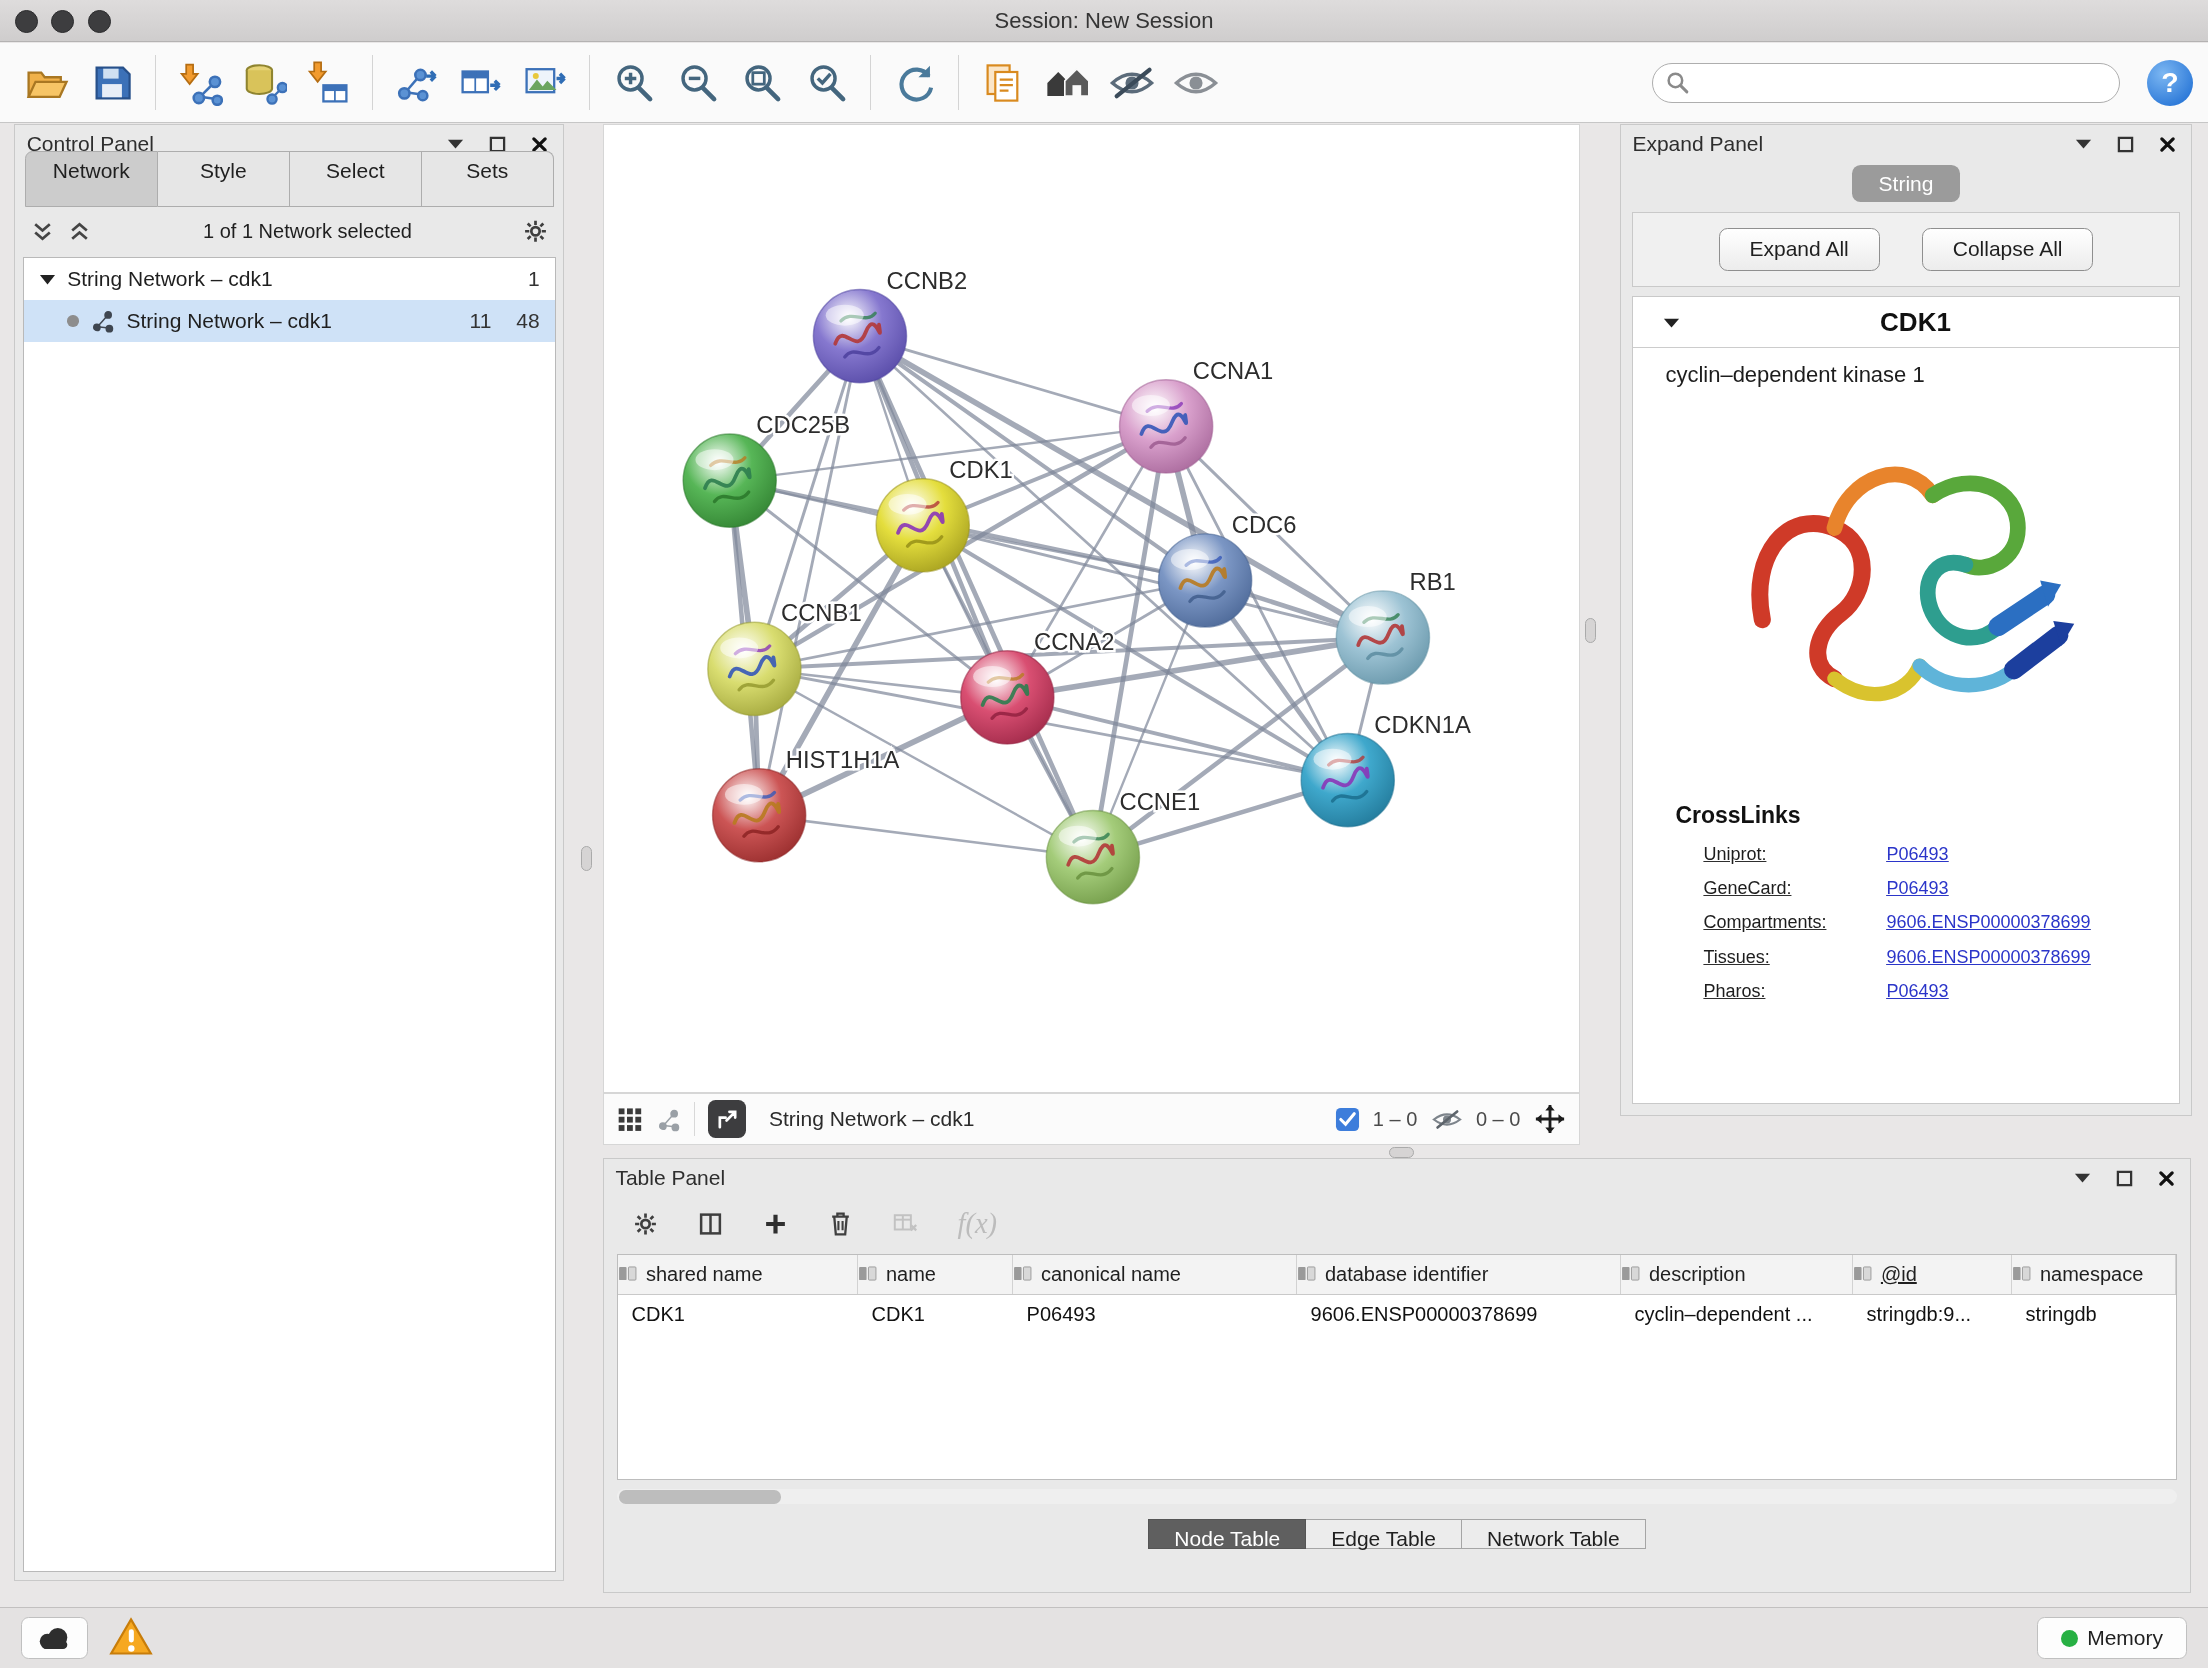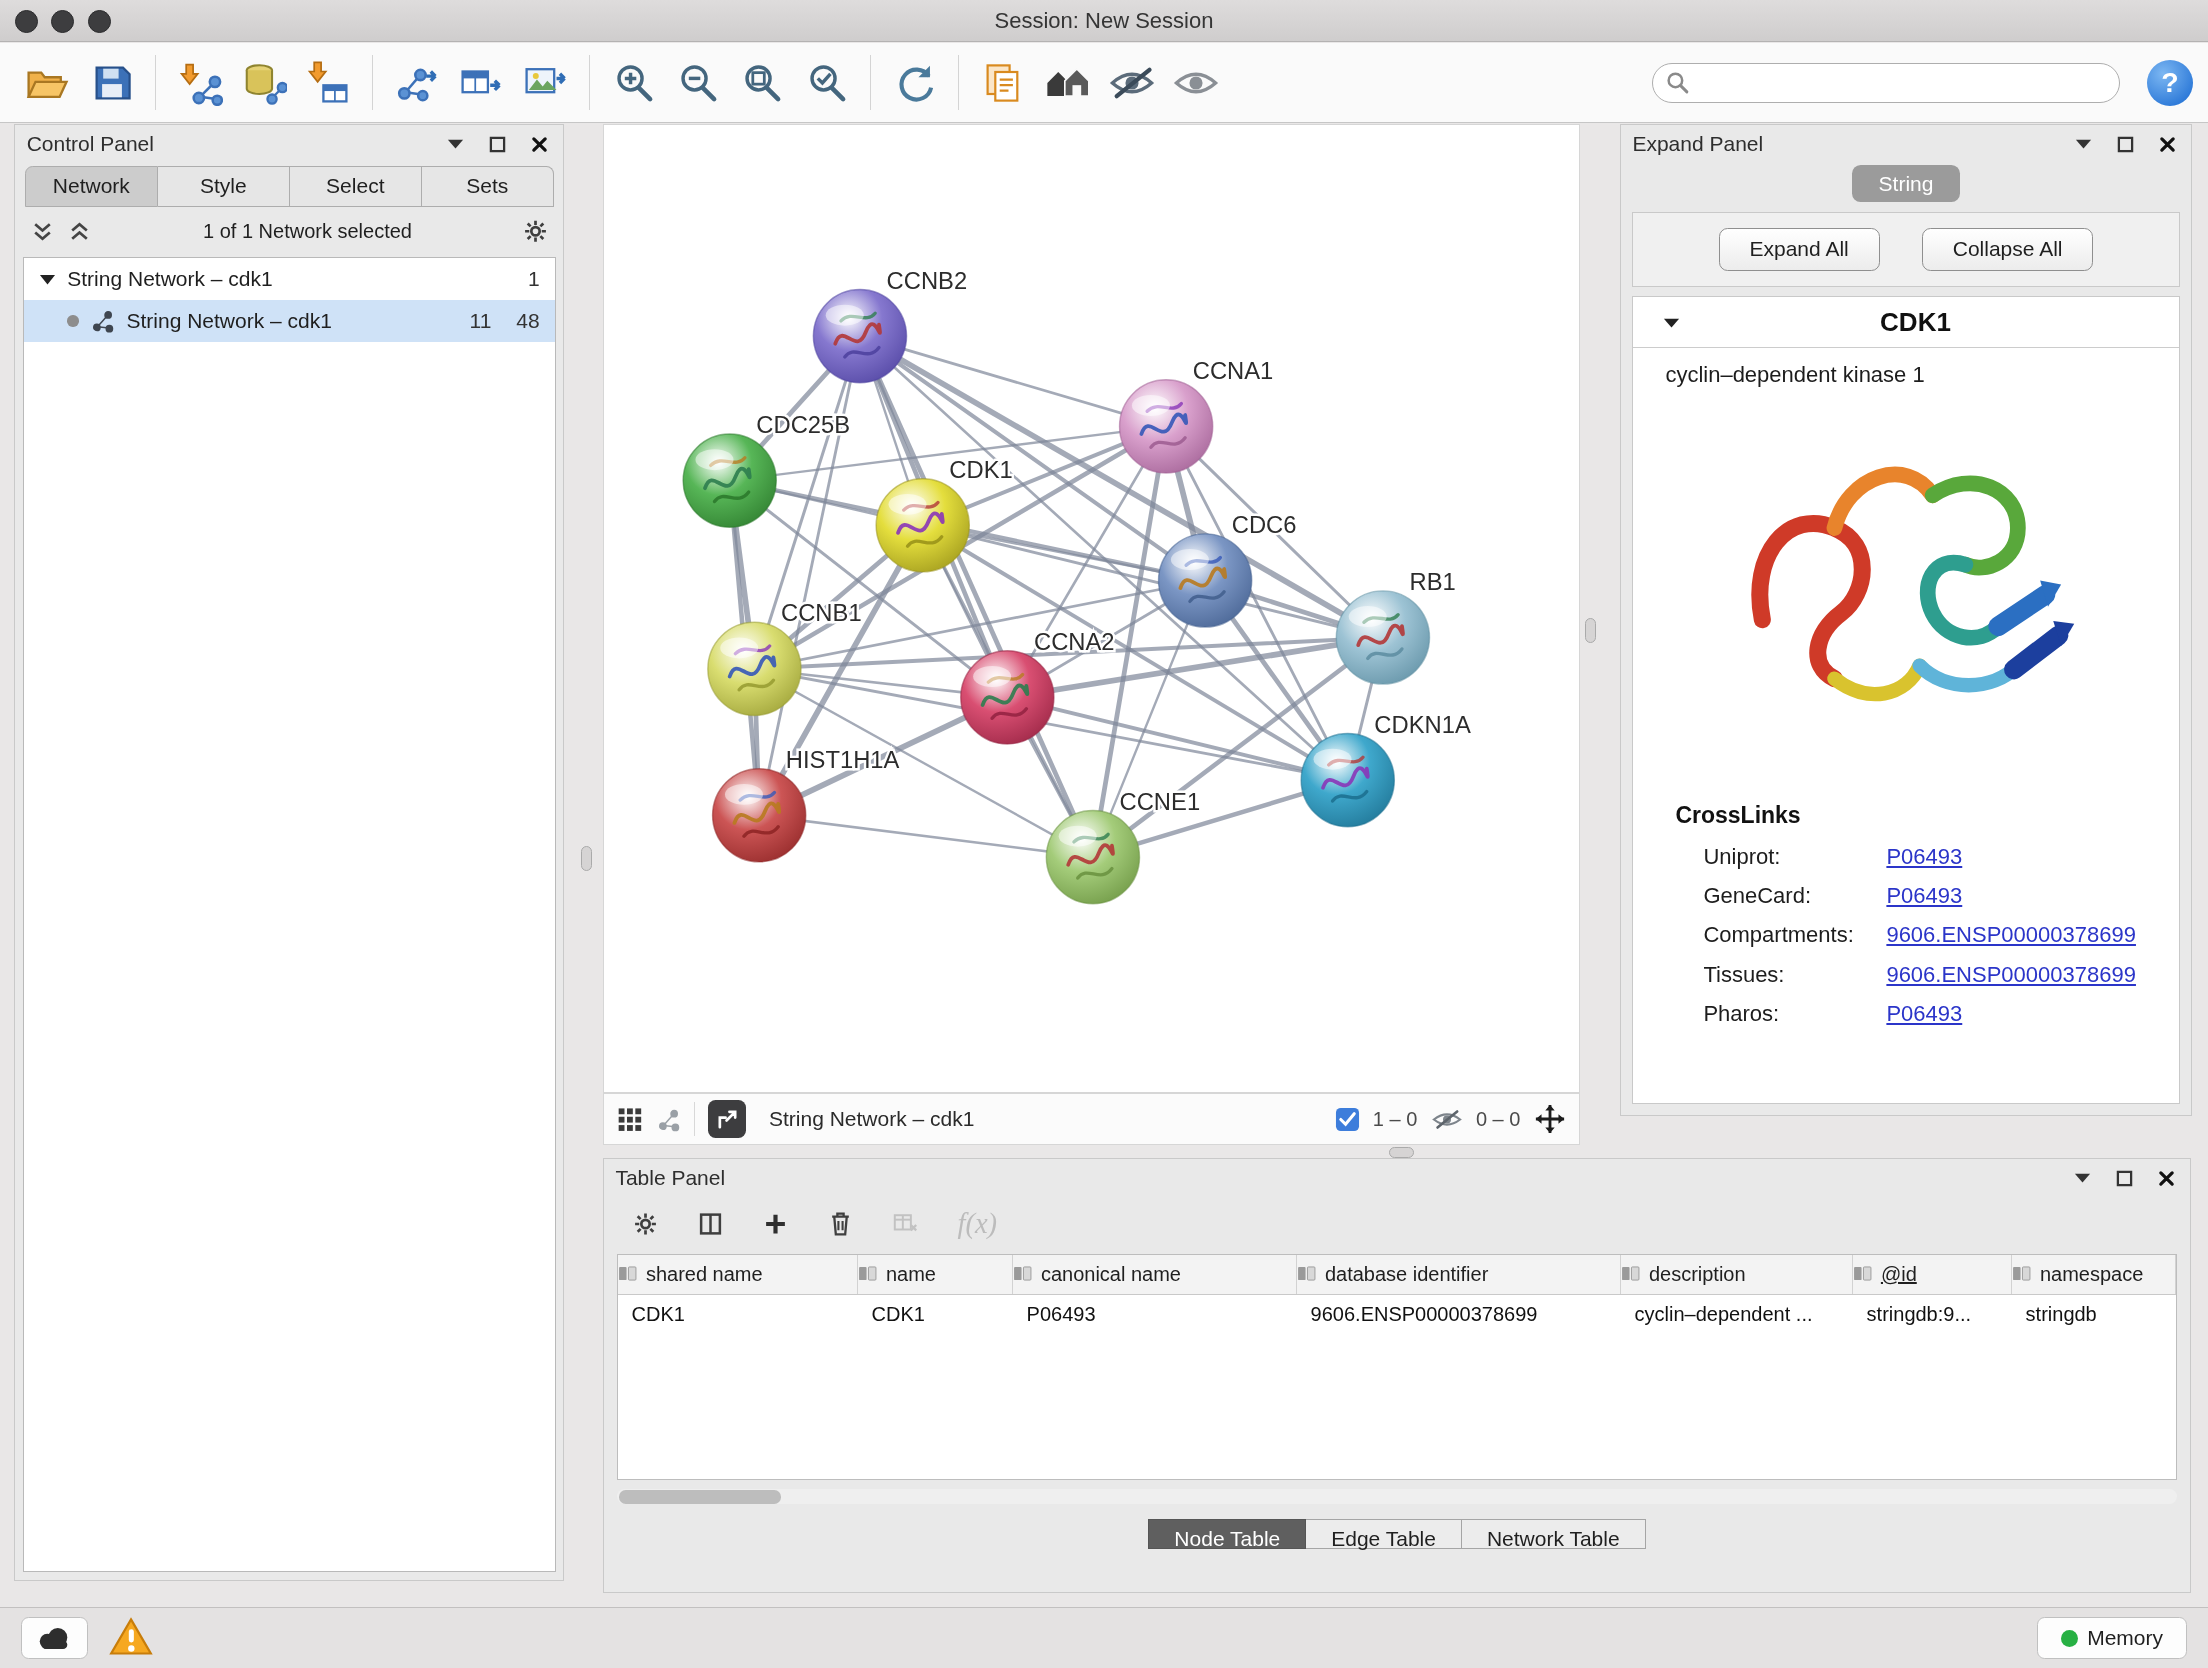--- a/index.html
+++ b/index.html
@@ -29,21 +29,21 @@
     background:radial-gradient(circle at 35% 30%, #7cb7f2, #2f7bd9 75%);
     color:#fff; font-size:28.5px; font-weight:bold; display:flex; align-items:center; justify-content:center; }
   
   .panel-header { height:38px; display:flex; align-items:center; font-size:21px; color:#2e2e2e; padding:0 11.4px; }
   .panel-controls { margin-left:auto; display:flex; align-items:center; gap:17px; }
   .pc-btn { display:flex; align-items:center; justify-content:center; width:25px; height:25px; }
   
   #control-panel { position:absolute; left:14.3px; top:124px; width:550px; height:1457px;
     background:#e9e9e9; border:1px solid #c9c9c9; display:flex; flex-direction:column; }
   #cp-tabs { display:flex; padding:1.9px 9.5px 0; height:44px; align-items:flex-end; }
-  .cp-tab { flex:1; height:41px; line-height:38px; text-align:center; font-size:21px; color:#1f1f1f;
+  .cp-tab { flex:1; height:56px; line-height:38px; text-align:center; font-size:21px; color:#1f1f1f;
     background:#e6e6e6; border:1px solid #adadad; border-left-width:0; }
   .cp-tab:first-child { border-left-width:1px; border-top-left-radius:7.6px; }
   .cp-tab:last-child { border-top-right-radius:7.6px; }
   .cp-tab.selected { background:#cccccc; }
   #cp-subbar { height:48px; display:flex; align-items:center; padding:0 15px; font-size:20px; color:#1f1f1f; }
   #cp-subbar .grow { flex:1; text-align:center; }
   #cp-tree { flex:1; margin:1.9px 7.6px 7.6px; background:#ffffff; border:1px solid #b9b9b9; overflow:hidden; }
   .tree-row { height:42px; display:flex; align-items:center; font-size:21px; color:#1f1f1f; padding:0 15px; gap:11.4px; }
   .tree-row.selected { background:#cfe2f7; }
   .tree-indent { width:17px; }
@@ -71,21 +71,21 @@
   #rp-buttons { margin:9.5px 11.4px 0; border:1px solid #c9c9c9; background:#f0f0f0;
     padding:15px 0; display:flex; justify-content:center; gap:42px; }
   .rp-btn { padding:8.6px 30px; background:linear-gradient(#ffffff,#ececec); border:1.9px solid #8f8f8f;
     border-radius:8.6px; font-size:21px; color:#1f1f1f; }
   #rp-content { margin:9.5px 11.4px 11.4px; border:1px solid #c9c9c9; background:#ffffff; flex:1; overflow:hidden; }
   #rp-entry-header { height:51px; border-bottom:1px solid #cccccc; display:flex; align-items:center; padding:0 28.5px; }
   #rp-entry-name { flex:1; text-align:center; font-size:26px; font-weight:bold; color:#111; }
   #rp-desc { font-size:22px; color:#1d1d1d; padding:13.3px 0 0 32px; }
   #protein-wrap { display:flex; justify-content:center; padding:9.5px 0 0; }
   #rp-crosslinks-title { font-size:23px; font-weight:bold; color:#111; padding:25px 0 7.6px 42px; }
-  .xl-row { display:flex; align-items:flex-end; padding:6.7px 0 6.7px 70px; font-size:22px; }
+  .xl-row { display:flex; align-items:flex-end; padding:6.7px 0 6.7px 70px; font-size:18px;text-decoration:underline; }
   .xl-label { width:183px; color:#1d1d1d; }
   .xl-value { color:#2b35c9; text-decoration:underline; }
   
   #table-panel { position:absolute; left:603px; top:1158px; width:1588px; height:435px;
     background:#e9e9e9; border:1px solid #c9c9c9; display:flex; flex-direction:column; }
   #tp-toolbar { height:53px; display:flex; align-items:center; gap:40px; padding:0 28.5px; }
   #tp-table { margin:3.8px 13.3px 0; background:#fff; border:1px solid #bdbdbd; height:226px; overflow:hidden; }
   #tp-header { display:flex; height:40px; background:#f3f3f3; border-bottom:1px solid #c9c9c9; }
   .tp-hcell { display:flex; align-items:center; justify-content:flex-start; gap:8.6px; font-size:20px;
     color:#1f1f1f; border-right:1px solid #d2d2d2; overflow:hidden; white-space:nowrap; }

